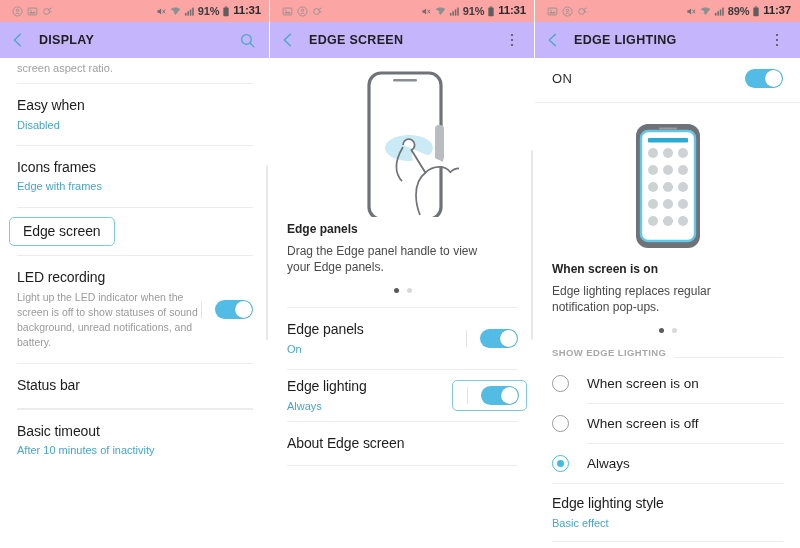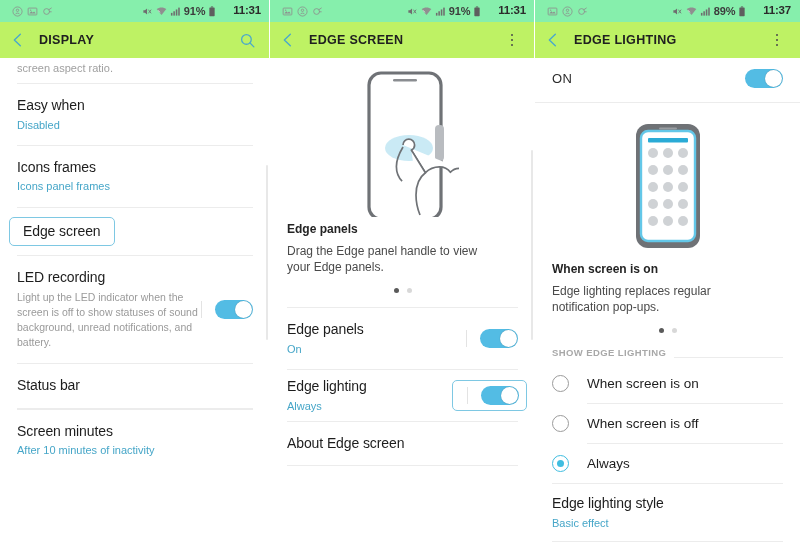--- a/index.html
+++ b/index.html
@@ -38,21 +38,21 @@
   }
 
   
   .statusbar {
     height: 22px;
     display: flex;
     align-items: center;
     justify-content: space-between;
     padding: 0 9px 0 12px;
     box-sizing: border-box;
-    background: #86efac;
+    background: #fca5a5;
   }
   .sb-left, .sb-right {
     display: flex;
     align-items: center;
     gap: 4px;
   }
   .sb-right { gap: 3px; }
   .sb-ico { display: block; }
   .sb-text {
     font-size: 11px;
@@ -60,31 +60,31 @@
     font-weight: bold;
     letter-spacing: -0.2px;
     line-height: 1;
   }
   .sb-time {
     font-size: 11.5px;
     color: #2b2b2b;
     font-weight: bold;
     letter-spacing: -0.2px;
     line-height: 1;
-    margin-left: 14px;
+    margin-left: 0;
   }
 
   
   .appbar {
     height: 36px;
     display: flex;
     align-items: center;
     padding: 0 12px 0 10px;
     box-sizing: border-box;
-    background: #bef264;
+    background: #c4b5fd;
   }
   .appbar-title {
     font-size: 12.5px;
     font-weight: bold;
     color: #202020;
     letter-spacing: 0.3px;
     margin-left: 13px;
     flex: 1;
     white-space: nowrap;
   }
@@ -383,21 +383,21 @@
         <div class="row-text">
           <div class="row-title">Easy when</div>
           <div class="row-sub">Disabled</div>
         </div>
       </div>
       <div class="divider"></div>
 
       <div class="row">
         <div class="row-text">
           <div class="row-title">Icons frames</div>
-          <div class="row-sub">Icons panel frames</div>
+          <div class="row-sub">Edge with frames</div>
         </div>
       </div>
       <div class="divider"></div>
 
       <div class="row" style="padding-top:9px;padding-bottom:9px;padding-left:9px;">
         <div class="focus-box">
           <div class="row-title">Edge screen</div>
         </div>
       </div>
       <div class="divider"></div>
@@ -418,21 +418,21 @@
         <div class="row-text">
           <div class="row-title">Status bar</div>
         </div>
       </div>
       <div class="divider"></div>
 
       <div class="divider"></div>
 
       <div class="row">
         <div class="row-text">
-          <div class="row-title">Screen minutes</div>
+          <div class="row-title">Basic timeout</div>
           <div class="row-sub">After 10 minutes of inactivity</div>
         </div>
       </div>
 
     </div>
 
     <div class="scrollbar" style="top:165px;height:175px;"></div>
     <div class="screen-sep"></div>
   </div>
 

